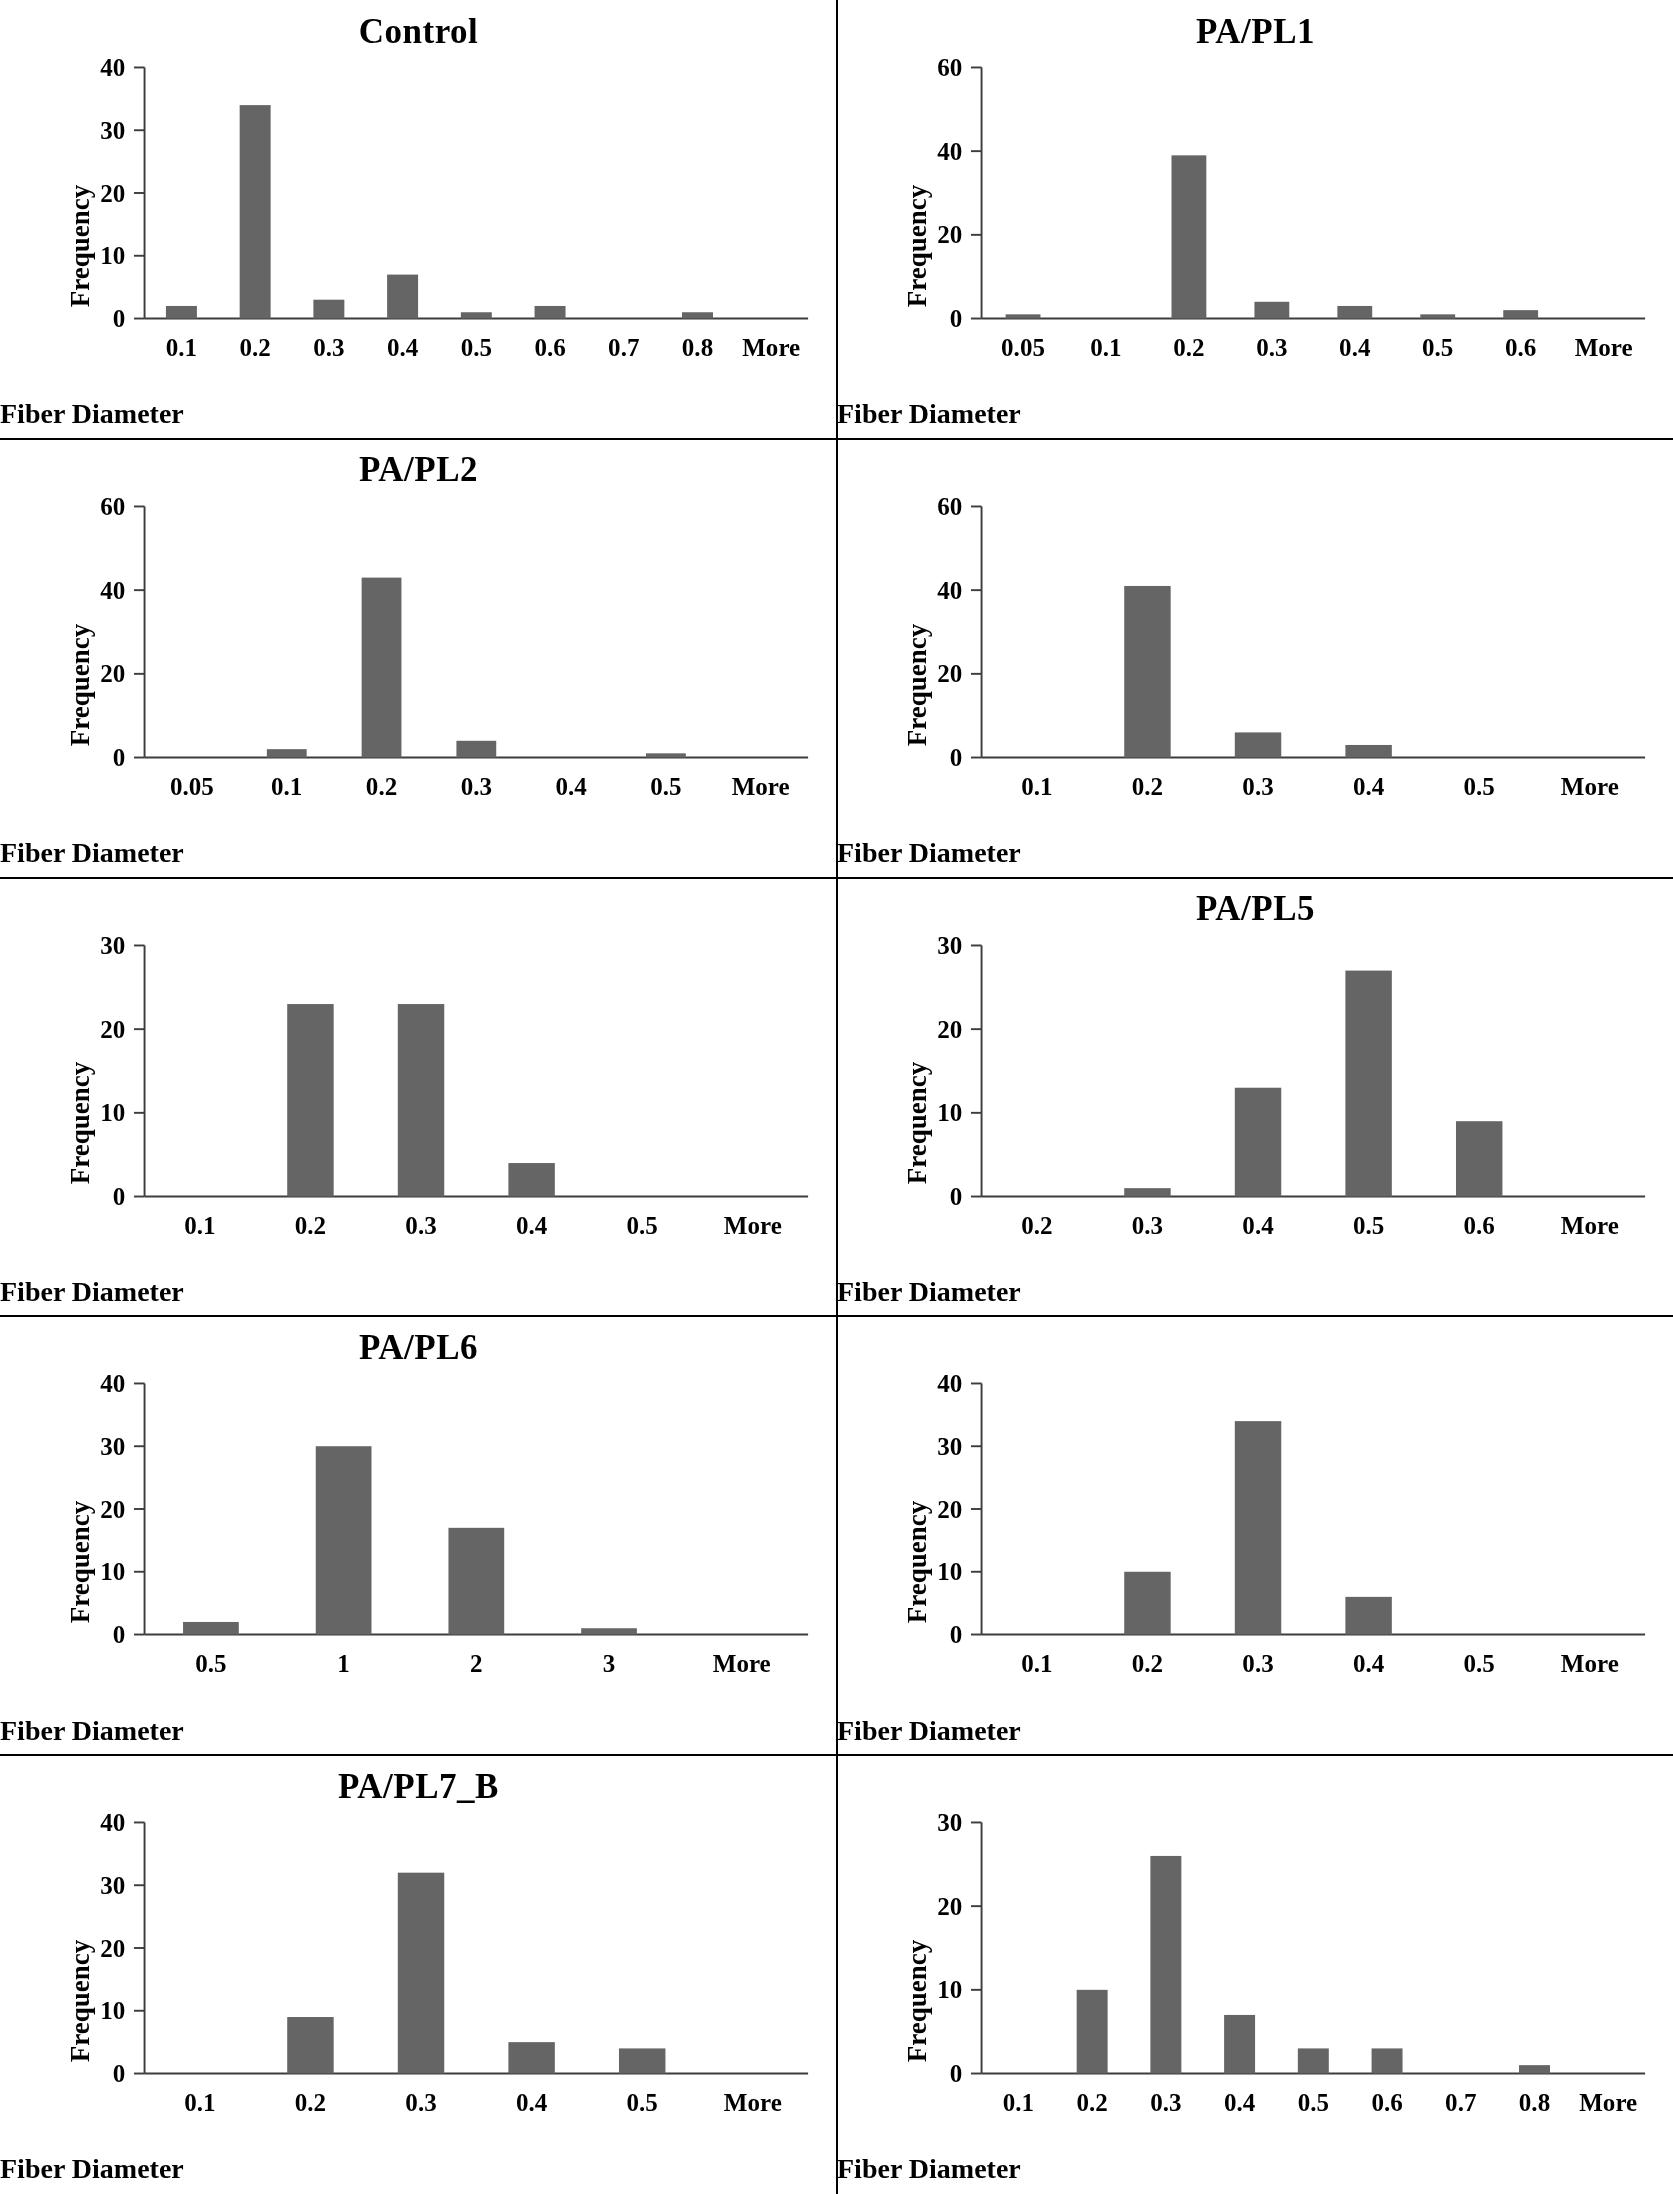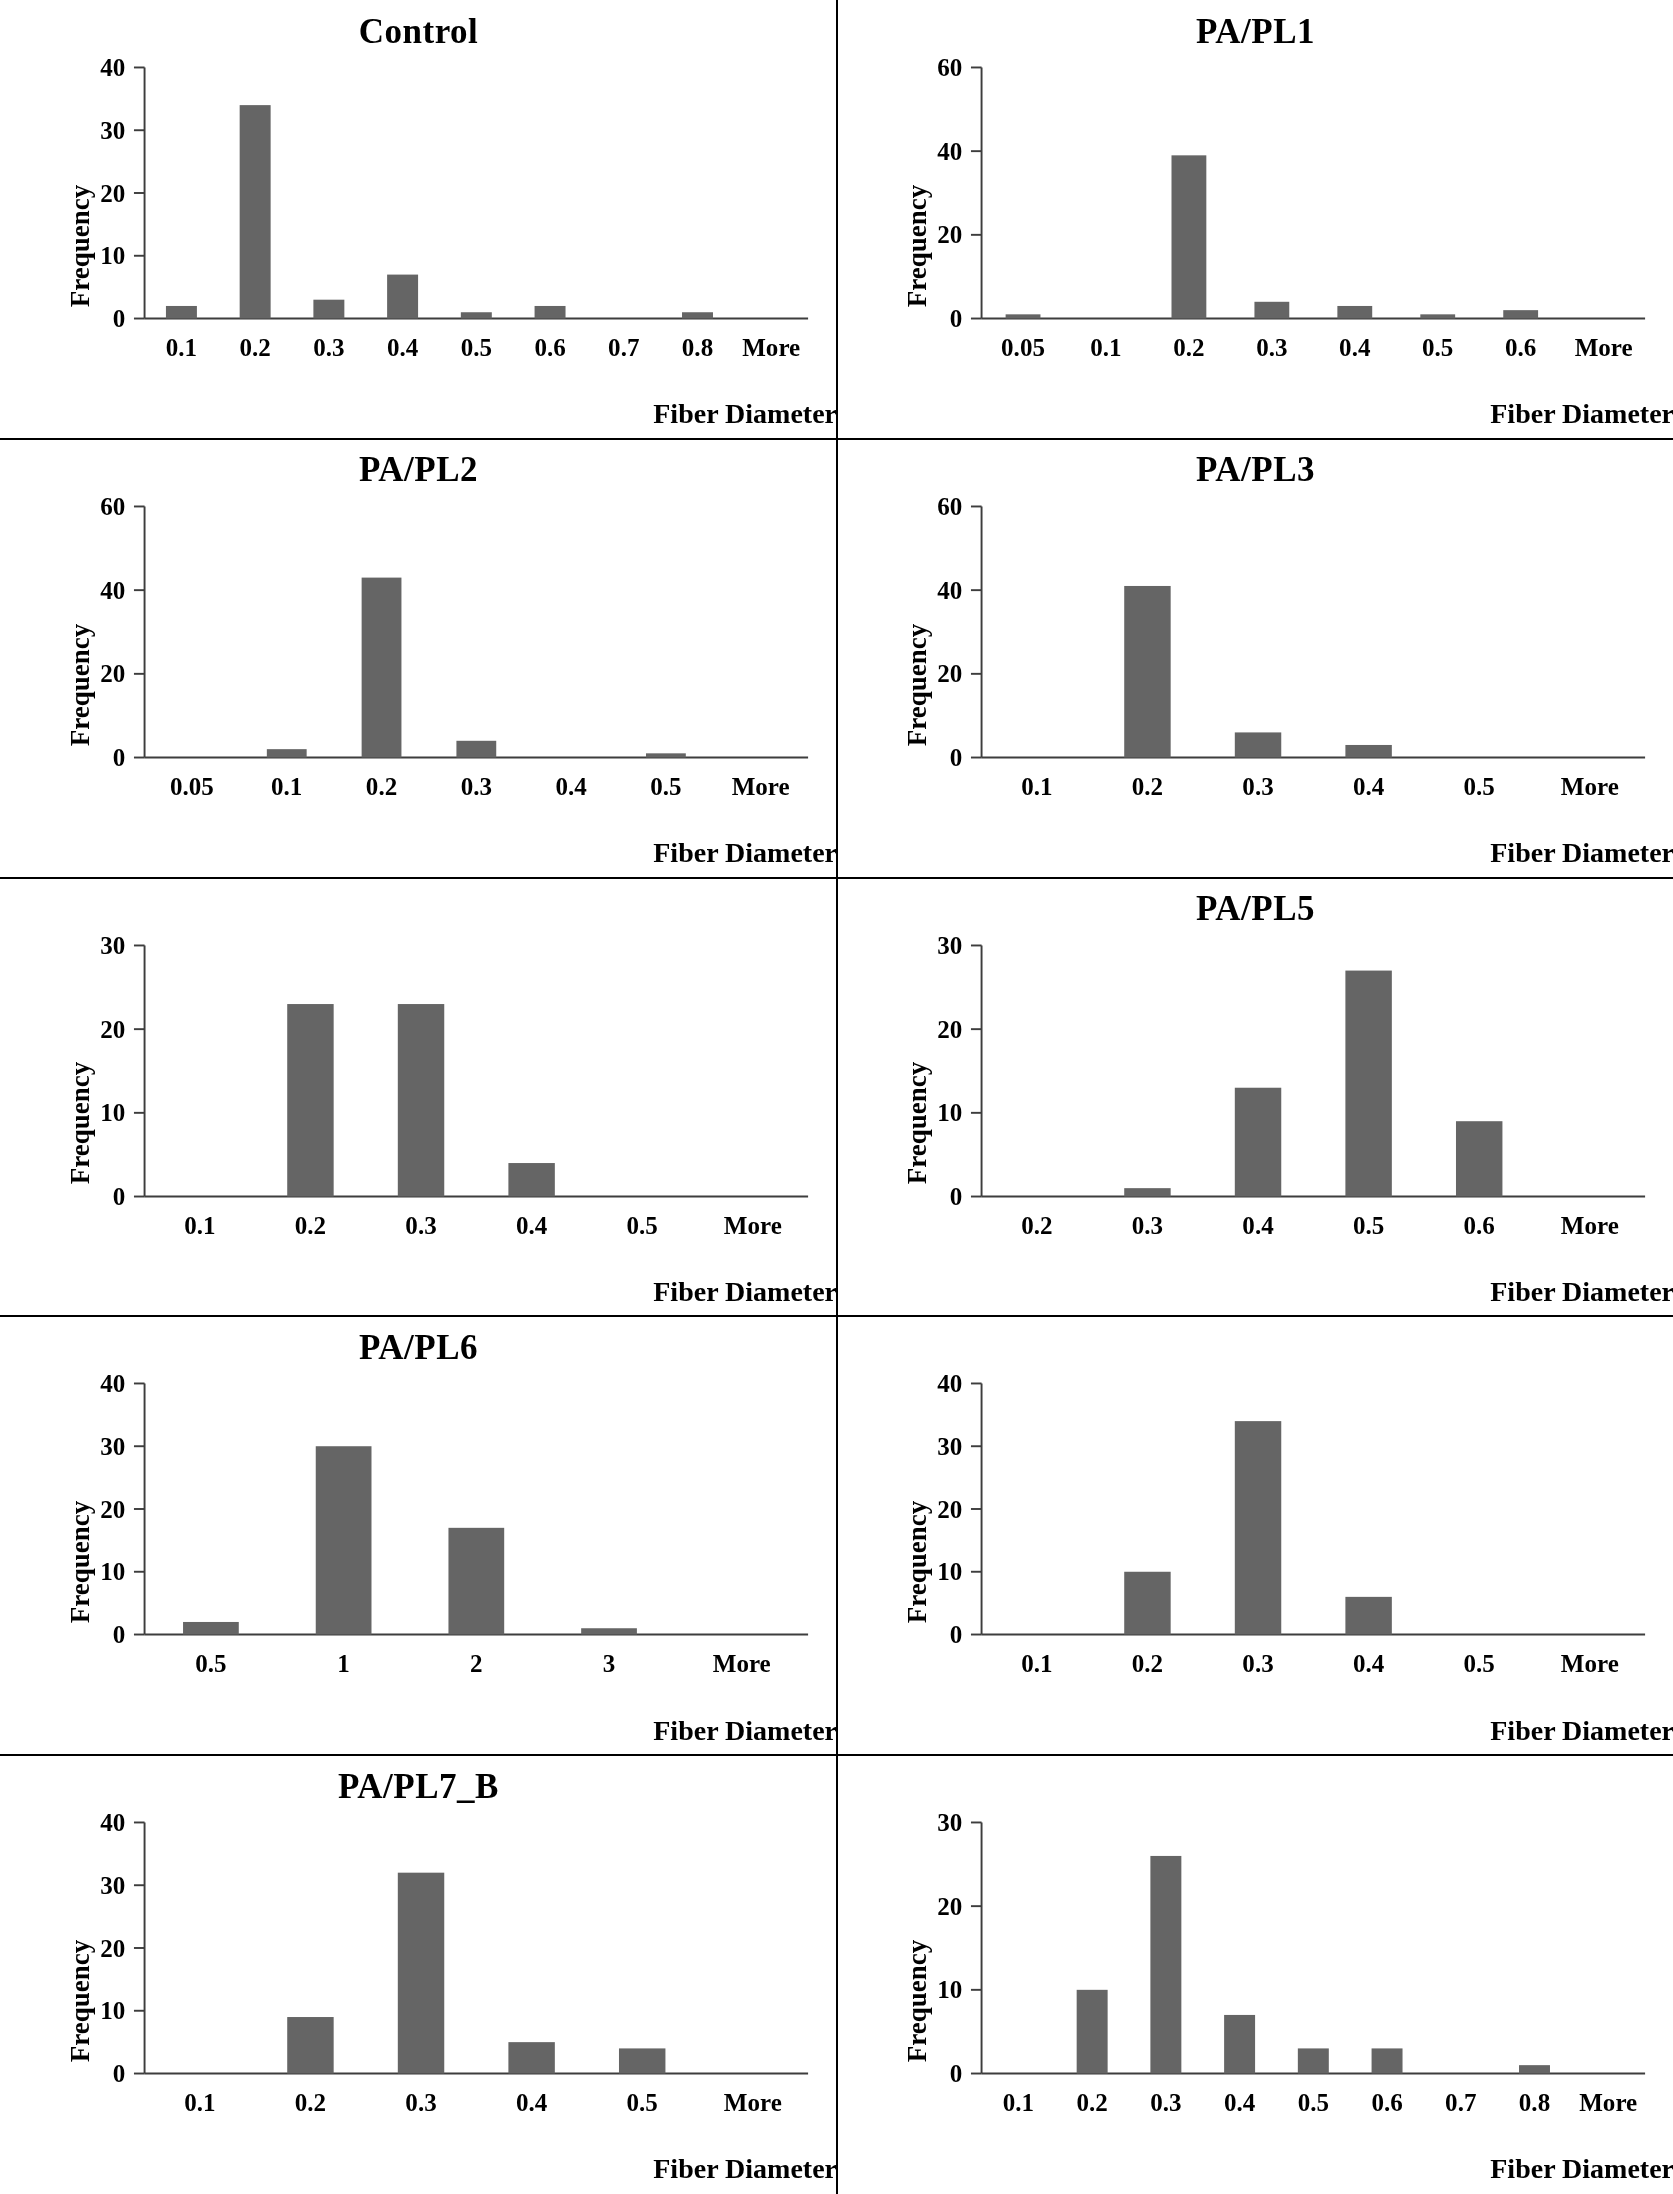--- a/index.html
+++ b/index.html
@@ -58,21 +58,21 @@
     font-size: 27px;
     font-weight: bold;
     white-space: nowrap;
     font-family: "Liberation Serif", serif;
   }
   .xlabel {
     position: absolute;
     left: 0;
     right: 0;
     bottom: 8.7px;
-    text-align: right;
+    text-align: left;
     font-size: 28px;
     font-weight: bold;
     font-family: "Liberation Serif", serif;
   }
   svg { display: block; }
   .tickText {
     font-family: "Liberation Serif", serif;
     font-size: 52px;
     font-weight: bold;
     fill: #000;
@@ -184,21 +184,20 @@
           <rect x="947.19" y="516.2666666666667" width="82.62" height="34.733333333333334" class="bar" fill="#656565"></rect>
           <text x="988.5" y="629" text-anchor="middle" class="tickText">0.3</text>
           <text x="1185.2142857142858" y="629" text-anchor="middle" class="tickText">0.4</text>
           <rect x="1340.6185714285716" y="542.3166666666667" width="82.62" height="8.683333333333334" class="bar" fill="#656565"></rect>
           <text x="1381.9285714285716" y="629" text-anchor="middle" class="tickText">0.5</text>
           <text x="1578.642857142857" y="629" text-anchor="middle" class="tickText">More</text>
         </svg>
       </div>
     </div>
     <div class="panel">
-      <div class="chart-title">PA/PL3</div>
       <div class="plotwrap">
         <div class="ylabel">Frequency</div>
         <div class="xlabel">Fiber Diameter</div>
         <svg width="837" height="386" viewBox="0 0 1737 801">
           <line x1="278" x2="300" y1="551" y2="551" class="axisline"></line>
           <text x="260" y="569" text-anchor="end" class="tickText">0</text>
           <line x1="278" x2="300" y1="377.33333333333337" y2="377.33333333333337" class="axisline"></line>
           <text x="260" y="395.33333333333337" text-anchor="end" class="tickText">20</text>
           <line x1="278" x2="300" y1="203.66666666666669" y2="203.66666666666669" class="axisline"></line>
           <text x="260" y="221.66666666666669" text-anchor="end" class="tickText">40</text>

